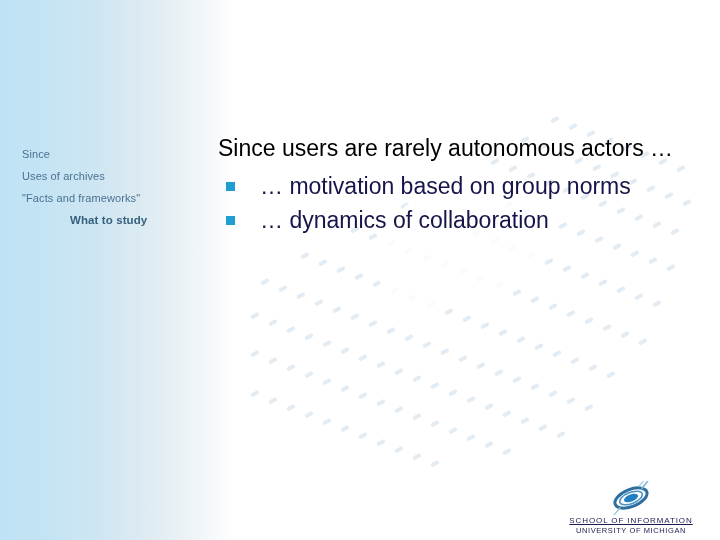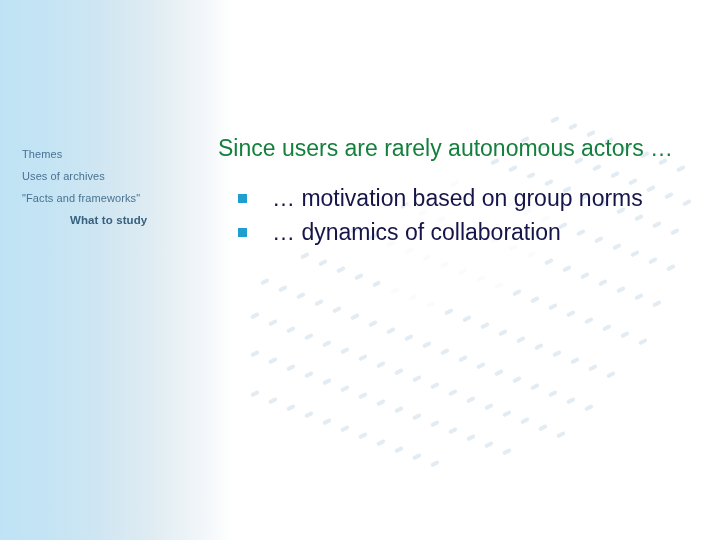--- a/index.html
+++ b/index.html
@@ -91,29 +91,29 @@
     position: absolute;
     left: 218px;
     top: 131px;
     width: 470px;
     color: #15154a;
   }
 
   .lead {
     font-size: 23px;
     line-height: 34px;
-    color: #15803d;
+    color: #000000;
     padding-left: 28px;
     text-indent: -28px;
     margin: 0 0 2px 0;
   }
 
   .bullets {
     list-style: none;
-    margin: 16px;
+    margin: 4px;
     padding: 0;
   }
   .bullet-row {
     position: relative;
     font-size: 23px;
     line-height: 34px;
     color: #15154a;
     padding-left: 38px;
     margin: 0 0 0 0;
   }
@@ -351,34 +351,48 @@
           <use href="#dash-unit" x="180" y="70"></use>
         </g>
       </g>
 
       <ellipse cx="215" cy="130" rx="95" ry="62" fill="#ffffff" opacity="0.8" transform="rotate(-26 215 130)"></ellipse>
     </g>
   </svg>
 
 
   <div class="sidebar">
-    <div class="side-item">Themes</div>
+    <div class="side-item">Since</div>
     <div class="side-item">Uses of archives</div>
     <div class="side-item">"Facts and frameworks"</div>
     <div class="side-item current">What to study</div>
   </div>
 
   <div class="body-block">
     <p class="lead">Since users are rarely autonomous actors …</p>
     <ul class="bullets">
       <li class="bullet-row">
         <span class="bullet-marker"></span>
         <span>…  motivation based on group norms</span>
       </li>
       <li class="bullet-row">
         <span class="bullet-marker"></span>
         <span>…  dynamics of collaboration</span>
       </li>
     </ul>
   </div>
 
+  <div class="footer">
+    <svg class="logo-mark" viewBox="0 0 60 34">
+      <g transform="rotate(-22 30 17)">
+        <ellipse cx="30" cy="17" rx="17" ry="8.5" fill="none" stroke="#2e6f9e" stroke-width="3"></ellipse>
+        <ellipse cx="30" cy="17" rx="7.5" ry="3.6" fill="#1f7fc0"></ellipse>
+        <path d="M44 12 C 50 9, 53 7, 55 5" fill="none" stroke="#7fb6da" stroke-width="1.6" stroke-linecap="round"></path>
+        <path d="M42 9 C 47 6, 50 5, 52 3.5" fill="none" stroke="#a8cde6" stroke-width="1.3" stroke-linecap="round"></path>
+        <path d="M16 22 C 11 25, 8 26, 5 28" fill="none" stroke="#9cc6e2" stroke-width="1.4" stroke-linecap="round"></path>
+        <ellipse cx="30" cy="17" rx="12" ry="5.6" fill="none" stroke="#4a93c4" stroke-width="1.5"></ellipse>
+      </g>
+    </svg>
+    <div class="footer-line1">SCHOOL OF INFORMATION</div>
+    <div class="footer-line2">UNIVERSITY OF MICHIGAN</div>
+  </div>
 
 </div>
 
 </body></html>

